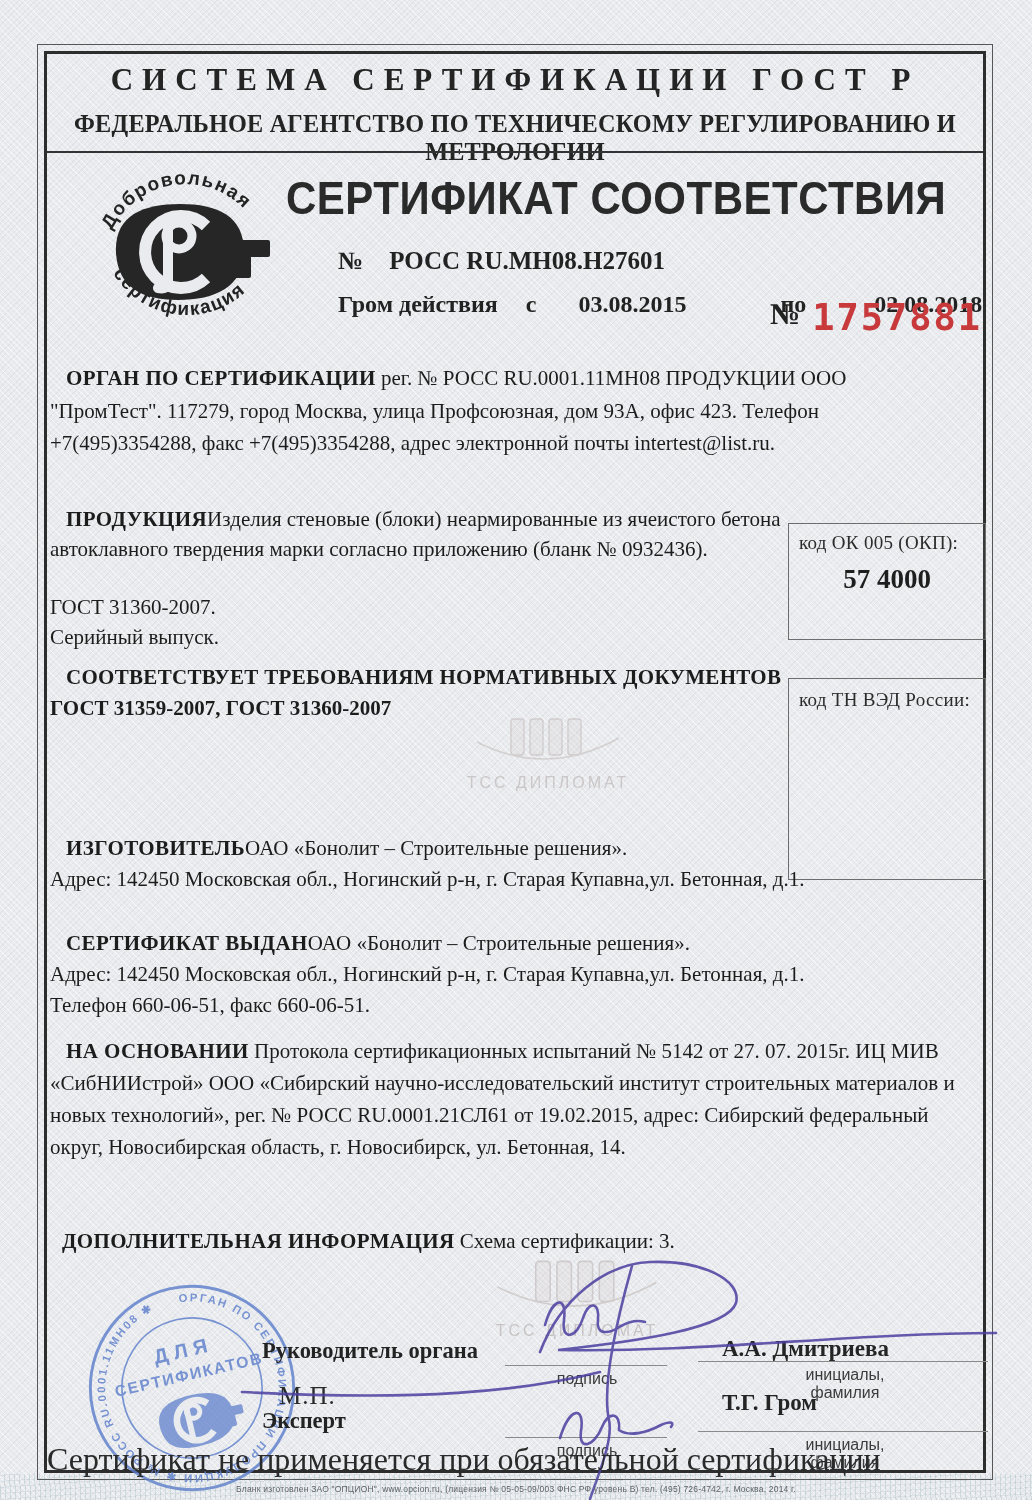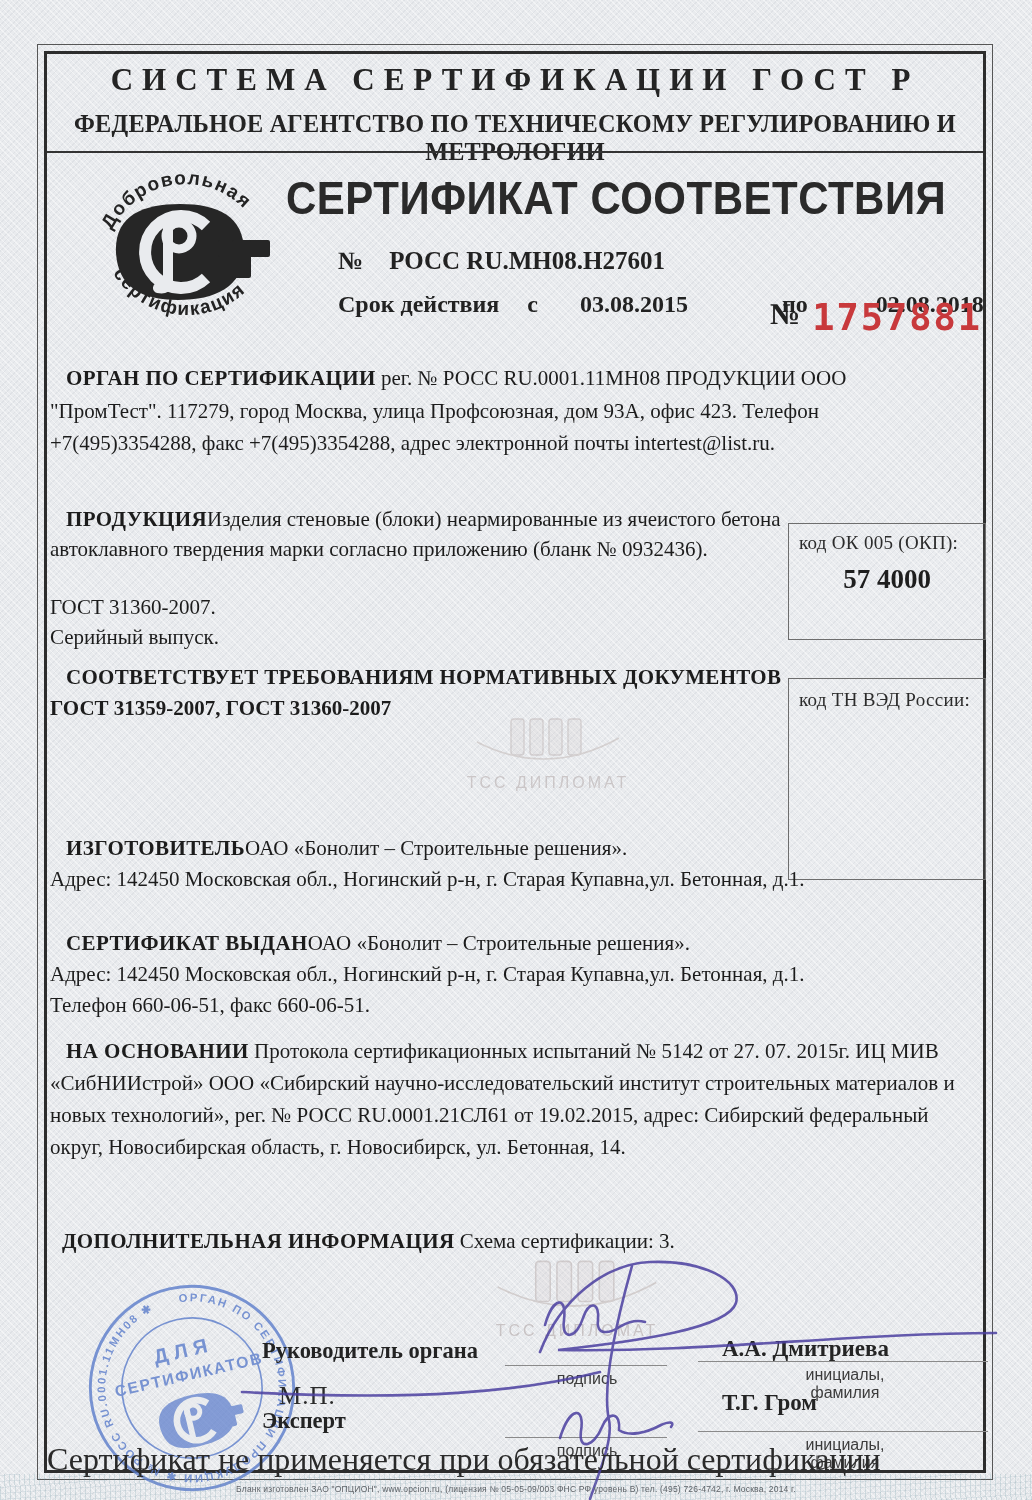--- a/index.html
+++ b/index.html
@@ -148,21 +148,21 @@
     </svg>
   </div>
 
   <div class="abs doc-title">СЕРТИФИКАТ СООТВЕТСТВИЯ</div>
 
   <div class="abs cert-no-line">
     <span class="nosign">№</span><span>РОСС RU.МН08.Н27601</span>
   </div>
 
   <div class="abs validity">
-    <span>Срок действия</span>
+    <span>Гром действия</span>
     <span class="v-from-label">с</span>
     <span class="v-from">03.08.2015</span>
     <span class="v-to-label">по</span>
     <span class="v-to">02.08.2018</span>
   </div>
 
   <div class="abs blank-no">
     <span class="bn-sign">№</span><span class="bn-value">1757881</span>
   </div>
 

